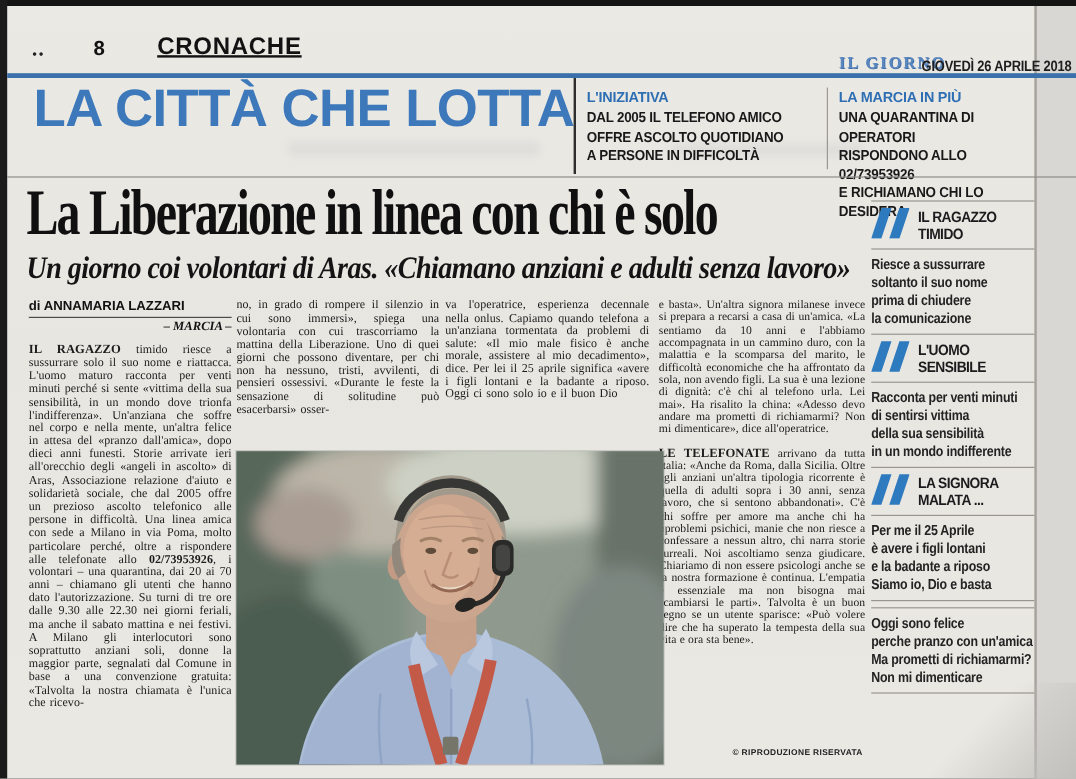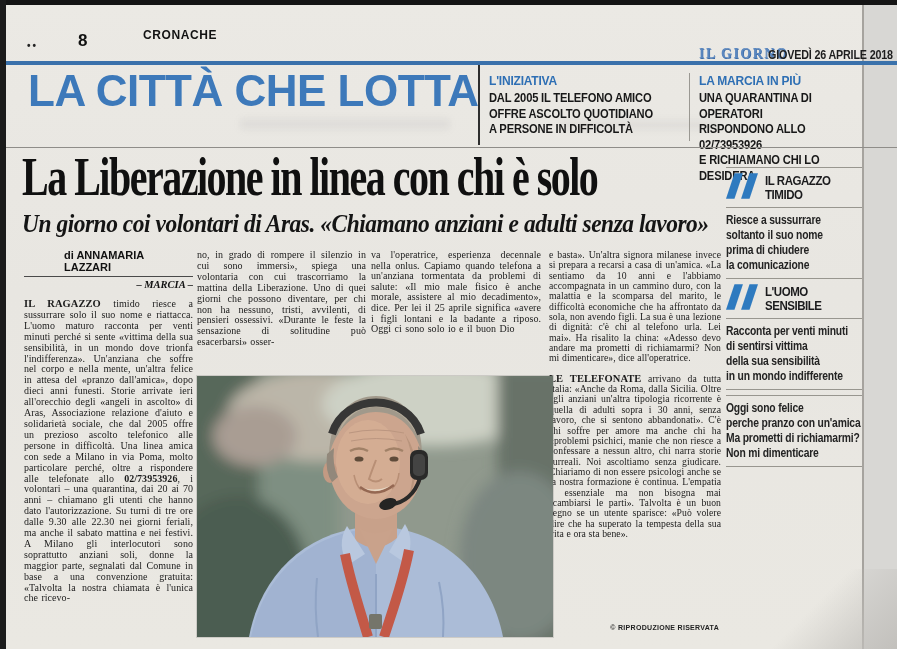--- a/index.html
+++ b/index.html
@@ -10,21 +10,21 @@
   
   .edge-top{left:0;top:0;width:897px;height:5px;background:#141414;}
   .edge-left{left:0;top:0;width:6px;height:649px;background:#1b1b1b;}
   .scan-right{left:862px;top:5px;width:35px;height:644px;background:#d8d7d4;border-left:2px solid #a6a39e;}
   .corner-shadow{right:0;bottom:0;width:150px;height:80px;
         background:linear-gradient(315deg,#c2c0bc 0%,rgba(194,192,188,0) 55%);}
   .ghost{filter:blur(3px);background:rgba(110,112,130,0.08);border-radius:4px;}
   
   .dots{left:27px;top:40px;font-size:10px;font-weight:bold;letter-spacing:2px;color:#222;}
   .page-num{left:78px;top:31px;font-size:17px;font-weight:bold;color:#111;}
-  .section{left:143px;top:28px;font-size:12px;font-weight:bold;letter-spacing:0.6px;color:#121212;}
+  .section{left:131px;top:28px;font-size:20px;font-weight:bold;letter-spacing:0.6px;color:#121212;text-decoration:underline;}
   .masthead{left:699px;top:46px;font-family:"Liberation Serif","DejaVu Serif",serif;font-size:14px;
         font-weight:bold;letter-spacing:1.5px;color:#5b87bf;text-shadow:0.6px 0.6px 0 #3c6ca8;}
   .date{left:768px;top:48px;font-size:12.5px;color:#1e1e1e;transform:scaleX(0.86);transform-origin:left top;
         white-space:nowrap;letter-spacing:-0.2px;font-weight:bold;}
   .rule-blue{left:6px;top:61px;width:891px;height:4px;background:#3a71ab;}
   .kicker{left:28px;top:69px;font-size:44px;font-weight:bold;color:#3d79ba;line-height:1;
         letter-spacing:-0.5px;white-space:nowrap;}
   
   .box-edge{left:478px;top:65px;width:2px;height:80px;background:#2e2e2e;}
   .box-divider{left:689px;top:73px;width:1px;height:68px;background:#9a9892;}
@@ -41,21 +41,21 @@
         transform:scaleX(0.74);transform-origin:left top;white-space:nowrap;}
   .subhead{left:22px;top:209px;margin:0;font-family:"Liberation Serif","DejaVu Serif",serif;
         font-style:italic;font-weight:bold;font-size:26px;color:#141414;letter-spacing:-0.5px;
         transform:scaleX(0.9);transform-origin:left top;white-space:nowrap;}
   
   .body{font-family:"Liberation Serif","DejaVu Serif",serif;font-size:10px;line-height:10.9px;
         text-align:justify;color:#1b1b1b;letter-spacing:0.05px;word-spacing:0.8px;}
   .lead{font-weight:bold;font-size:10.5px;}
   .bold{font-weight:bold;}
   .col1{left:24px;top:249px;width:169px;}
-  .byline{font-size:11px;font-weight:bold;color:#111;margin-left:40px;}
+  .byline{font-size:11px;font-weight:bold;color:#111;}
   .byline-rule{height:1px;background:#4a4a4a;margin:3px 0 2px 0;}
   .dateline{font-family:"Liberation Serif","DejaVu Serif",serif;font-style:italic;font-weight:bold;
         font-size:10.5px;text-align:right;color:#111;margin-bottom:9px;}
   .clip1{height:352px;overflow:hidden;}
   .col2{left:197px;top:250px;width:169px;height:123px;overflow:hidden;}
   .col3{left:371px;top:250px;width:170px;height:123px;overflow:hidden;line-height:10.6px;}
   .col4{left:549px;top:250px;width:172px;height:390px;}
   .clip4{height:370px;overflow:hidden;font-size:9.7px;line-height:10.35px;word-spacing:0.2px;}
   .clip4 p{margin:0;}
   .clip4 .p2{margin-top:10px;}
@@ -231,20 +231,38 @@
 SENSIBILE</span>
       </div>
       <div class="srule"></div>
       <div class="q-text">Racconta per venti minuti
 di sentirsi vittima
 della sua sensibilità
 in un mondo indifferente</div>
       <div class="srule"></div>
     </div>
 
+    <div class="quote">
+      <div class="q-head">
+        <span class="q-icon">
+          <svg viewBox="0 0 34 27">
+              <polygon points="9,0 18,0 9,27 0,27" fill="#2e7abf"></polygon>
+              <polygon points="25,0 34,0 25,27 16,27" fill="#2e7abf"></polygon>
+            </svg>
+        </span>
+        <span class="q-title">LA SIGNORA
+MALATA ...</span>
+      </div>
+      <div class="srule"></div>
+      <div class="q-text">Per me il 25 Aprile
+è avere i figli lontani
+e la badante a riposo
+Siamo io, Dio e basta</div>
+      <div class="srule"></div>
+    </div>
 
     <div class="quote">
       <div class="srule"></div>
       <div class="q-text">Oggi sono felice
 perche pranzo con un'amica
 Ma prometti di richiamarmi?
 Non mi dimenticare</div>
       <div class="srule"></div>
     </div>
   </div>

